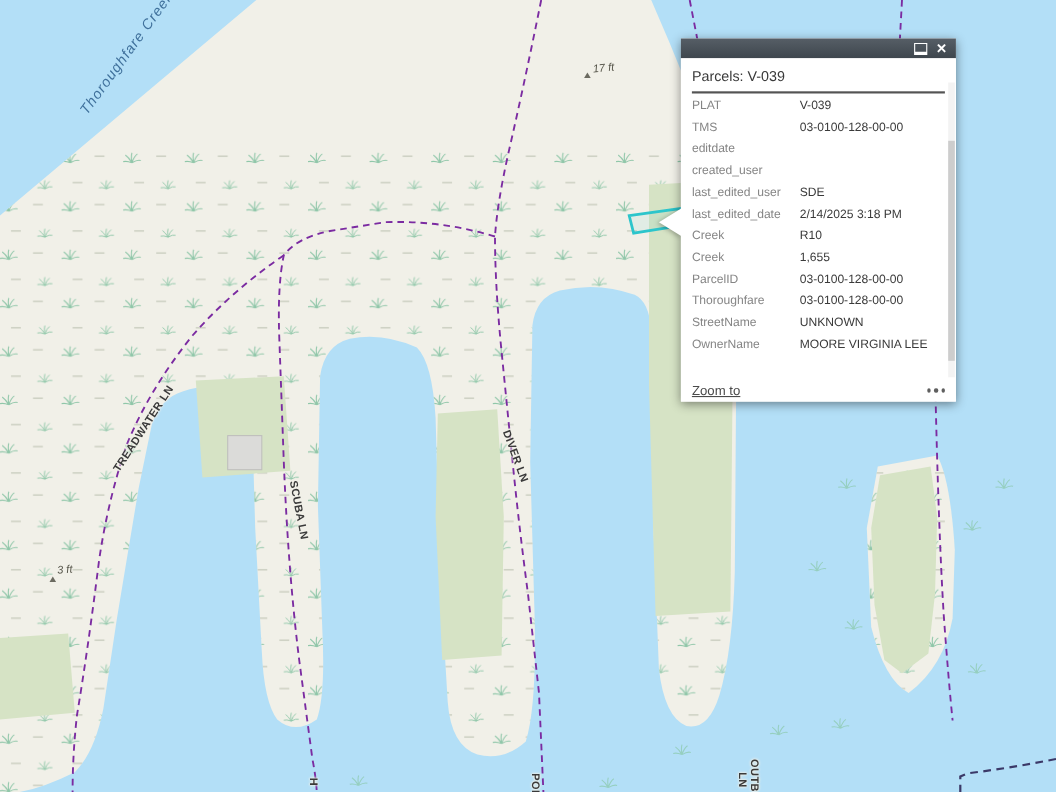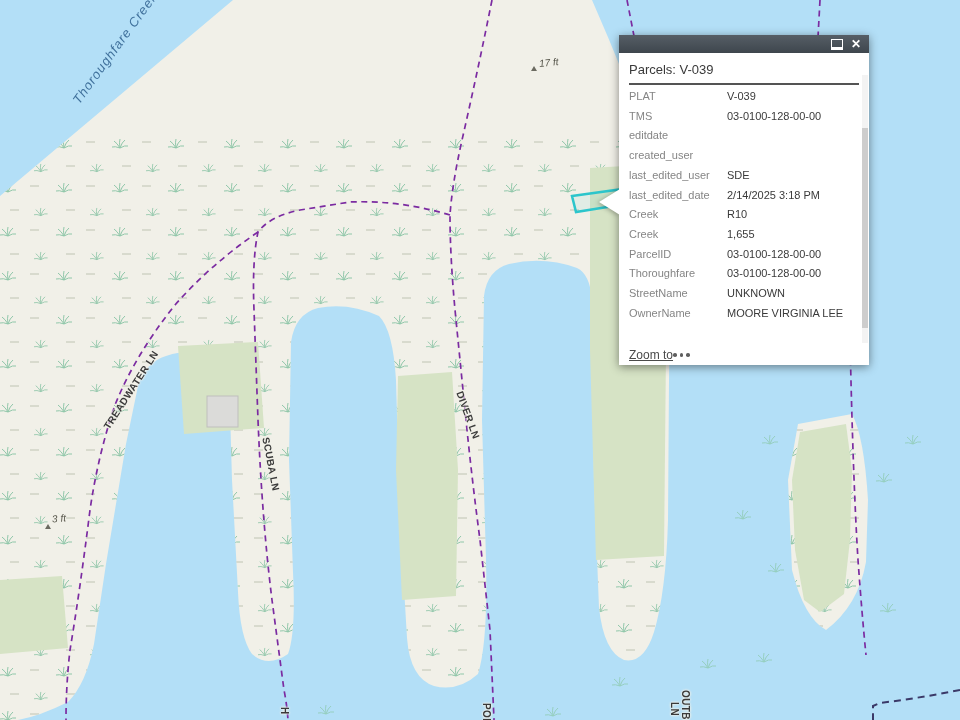--- a/index.html
+++ b/index.html
@@ -30,21 +30,21 @@
   .pp-body{position:absolute;top:18px;left:0;right:0;bottom:0;overflow:hidden;background:#fff;}
   .pp-title{margin:9px 10px 0;font-size:13px;color:#3a3a3a;}
   .pp-hr{border:none;border-top:2px solid #545454;margin:6px 10px 2px;}
   .pp-rows{margin:2px 10px 0;}
   .pp-row{display:flex;align-items:flex-end;min-height:19.7px;font-size:11px;line-height:19.7px;}
   .pp-row .lab{flex:0 0 98px;color:#858585;}
   .pp-row .val{color:#3a3a3a;}
   .pp-scrolltrack{position:absolute;right:1px;top:22px;bottom:22px;width:6px;background:#f3f3f3;}
   .pp-scrollthumb{position:absolute;right:1px;top:75px;width:6px;height:200px;background:#cdcdcd;cursor:pointer;}
   .pp-footer{position:absolute;left:0;right:0;bottom:0;height:18px;background:#fff;
-             display:flex;align-items:flex-start;padding:1px 10px 0;box-sizing:border-box;}
+             display:flex;justify-content:space-between;align-items:flex-start;padding:1px 10px 0;box-sizing:border-box;}
   .pp-zoomto{font-size:12px;color:#4a4a4a;text-decoration:underline;cursor:pointer;}
   .pp-more{display:flex;gap:3px;align-items:center;margin-top:5px;cursor:pointer;}
   .pp-more i{width:3.5px;height:3.5px;border-radius:50%;background:#5f5f5f;}
 </style>
 </head>
 <body>
 
 <div class="stage">
 
   <svg width="960" height="720" viewBox="0 0 960 720">

